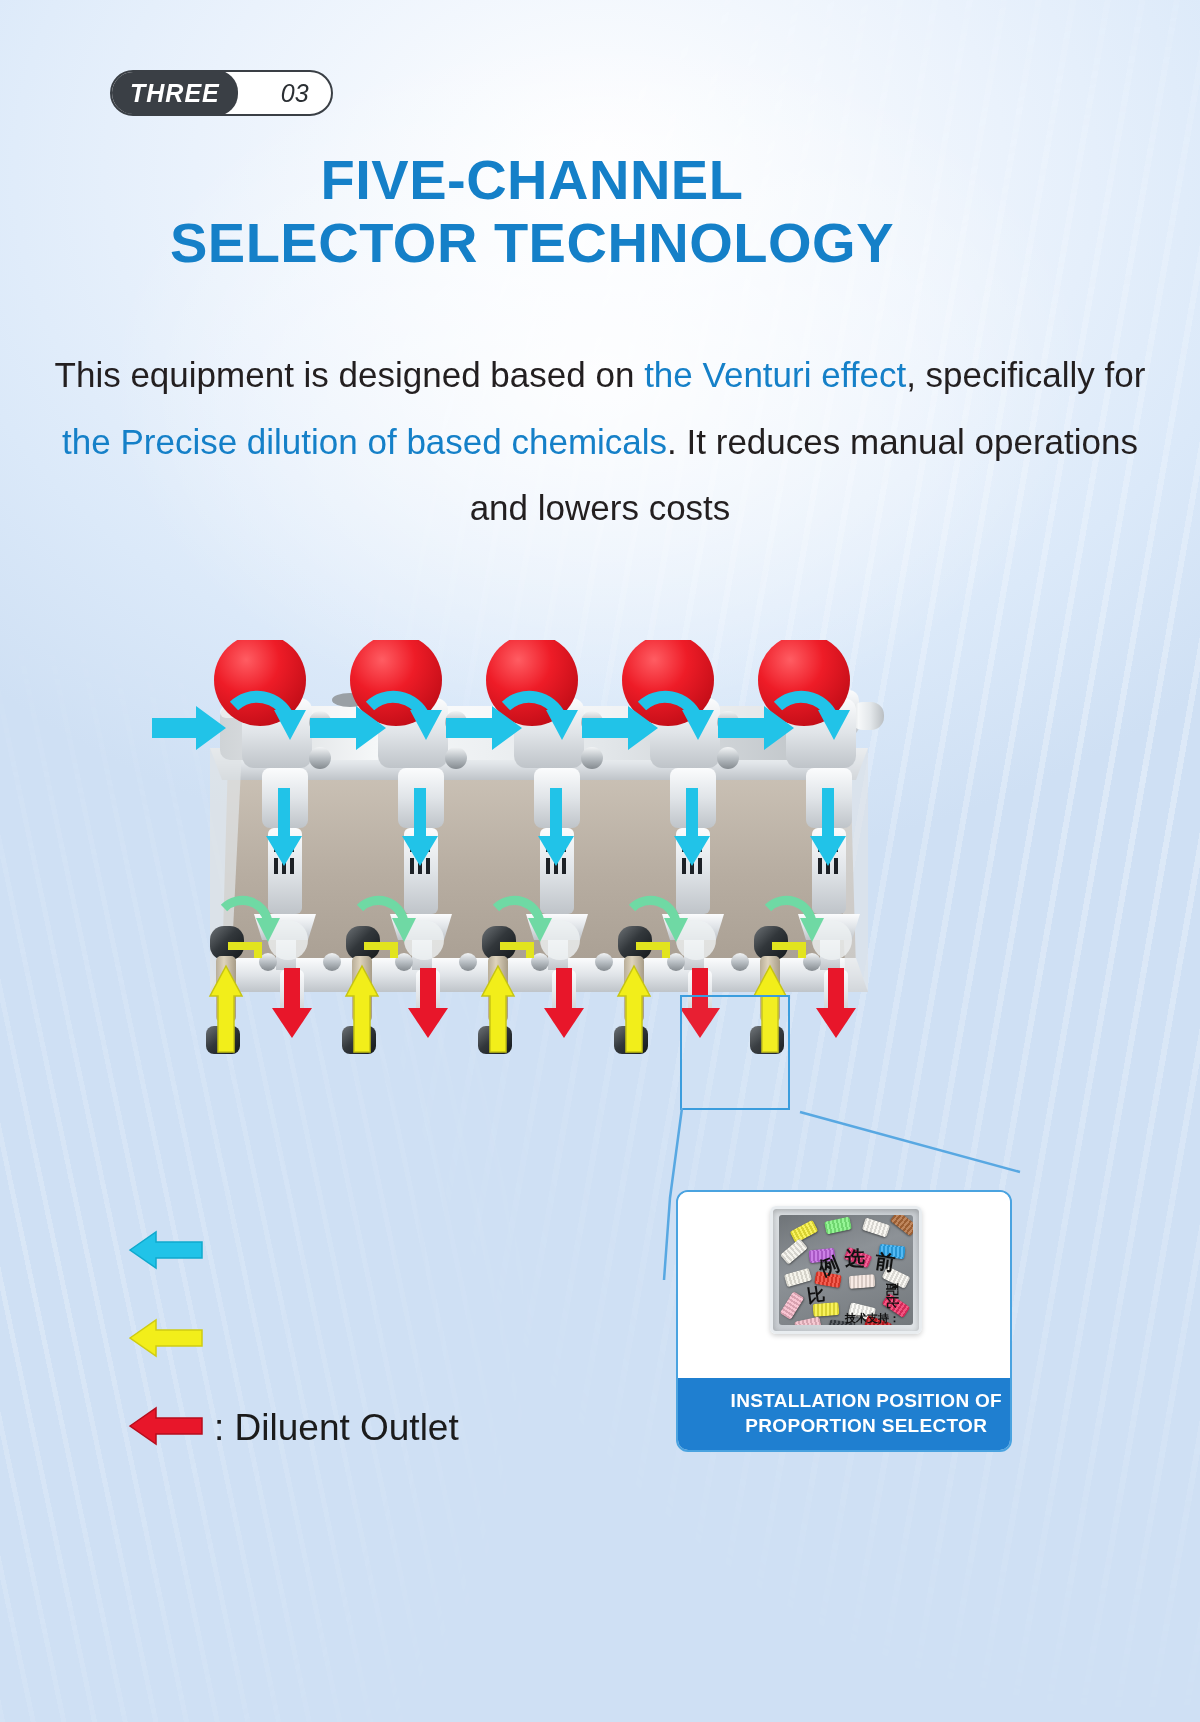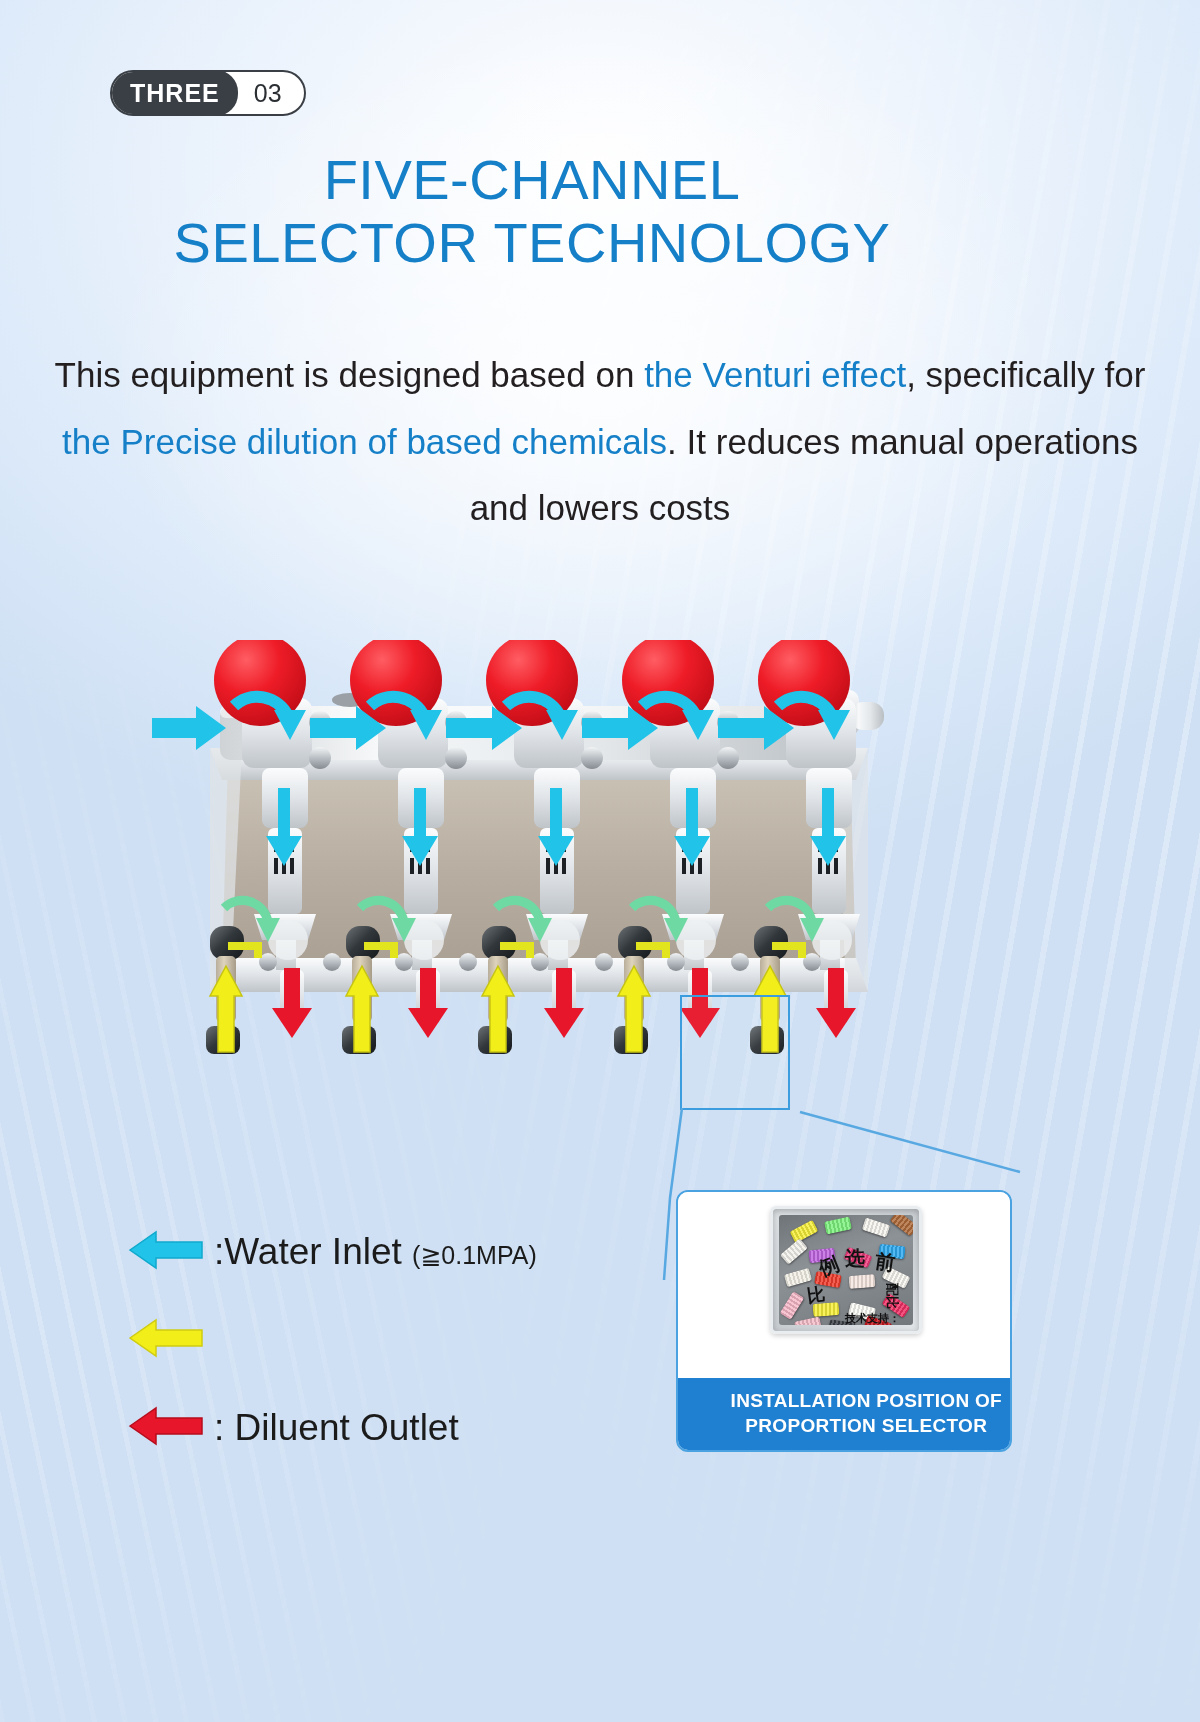--- a/index.html
+++ b/index.html
@@ -45,42 +45,44 @@
 
   
   #badge {
     left:110px; top:70px;
     display:flex; align-items:stretch;
     height:46px;
     border:2px solid #3a3f45;
     border-radius:23px;
     background:#ffffff;
     overflow:hidden;
+    font-style:italic;
   }
   #badge .word {
     background:#3a3f45; color:#ffffff;
     font-size:25px; font-weight:bold; letter-spacing:1px;
     display:flex; align-items:center; justify-content:center;
     padding:0 18px 0 20px;
     border-radius:23px 22px 22px 23px;
     margin:-2px 0 -2px -2px;
     height:46px;
   }
   #badge .num {
     color:#2b2f33; font-size:25px; font-weight:500;
     display:flex; align-items:center; justify-content:center;
     padding:0 22px 0 16px;
+    margin-left:27px;
   }
 
   
   #title {
     left:0; top:148px; width:1064px;
     text-align:center;
     color:#1580c8;
-    font-size:56px; font-weight:normal;
+    font-size:56px; font-weight:bold;
     line-height:1.13;
     letter-spacing:.5px;
   }
   #subtitle {
     left:30px; top:342px; width:1140px;
     text-align:center;
     font-size:35px;
     line-height:1.9;
     color:#231f20;
     font-family:"Liberation Sans", sans-serif;
@@ -466,21 +468,20 @@
 </div>
 
 <div class="layer" id="legend">
 
   <div class="legend-row">
     <span class="arrow">
       <svg width="78" height="44" viewBox="0 0 78 44">
         <path d="M2,22 L28,4 L28,14 L74,14 L74,30 L28,30 L28,40 Z" fill="#21c3e8" stroke="#0fa9cd" stroke-width="1.5"></path>
       </svg>
     </span>
-    <span class="txt"><span>:Water Inlet </span><span class="small">(≧0.1MPA)</span></span>
   </div>
 
   <div class="legend-row">
     <span class="arrow">
       <svg width="78" height="44" viewBox="0 0 78 44">
         <path d="M2,22 L28,4 L28,14 L74,14 L74,30 L28,30 L28,40 Z" fill="#f2ee1a" stroke="#cfcc12" stroke-width="1.5"></path>
       </svg>
     </span>
   </div>
 

